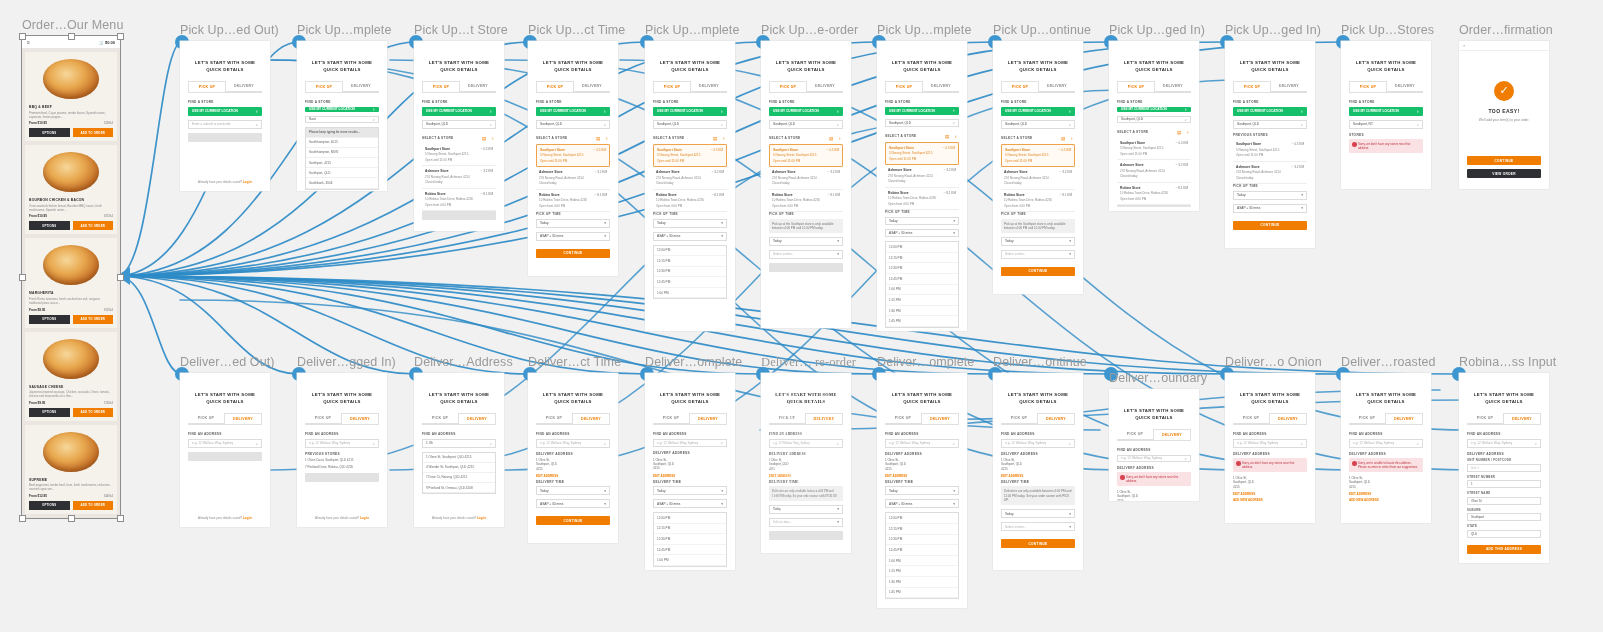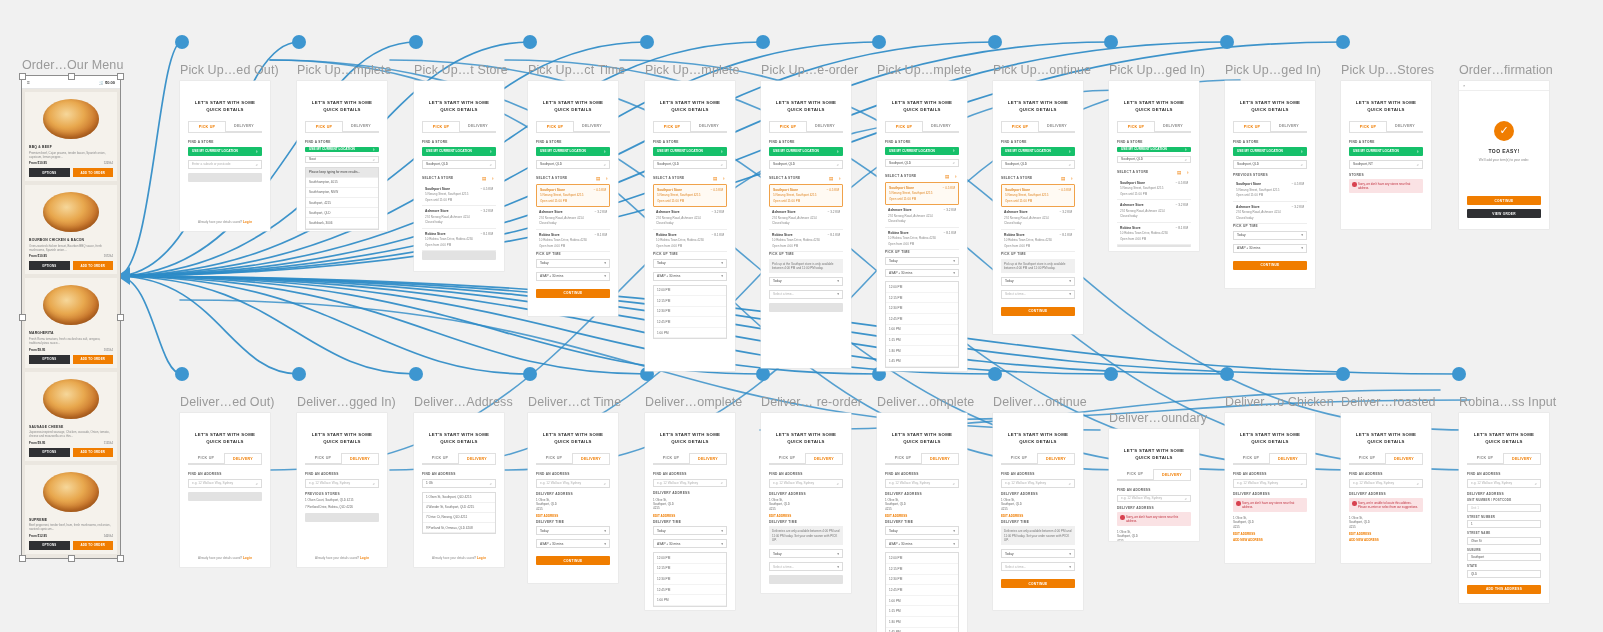--- a/index.html
+++ b/index.html
@@ -8,21 +8,21 @@
     background: #f1f1f1;
     font-family: "Liberation Sans", sans-serif;
     overflow: hidden;
   }
   #canvas { position: relative; width: 1603px; height: 632px; background: #f1f1f1; }
 
   
   #wires { position: absolute; left: 0; top: 0; width: 1603px; height: 632px; pointer-events: none; }
 
   
-  .frame { position: absolute; margin-top: 40px; }
+  .frame { position: absolute; }
   .frame-title {
     position: absolute; top: -18px; left: 0; width: 100%;
     font-size: 12.5px; color: #9a9a9a; text-align: center;
     white-space: nowrap; letter-spacing: .1px;
   }
   .board {
     position: absolute; left: 0; top: 0; width: 100%; height: 100%;
     background: #ffffff; overflow: hidden;
   }
   .board.shadowed { box-shadow: 0 0 0 0.5px #e3e3e3; }
@@ -1077,21 +1077,21 @@
           <div class="timelist">
             <div class="t">12:00 PM</div>
             <div class="t">12:15 PM</div>
             <div class="t">12:30 PM</div>
             <div class="t">12:45 PM</div>
             <div class="t">1:00 PM</div>
           </div>
         </div>
       </div>
     </div>
-    <div class="frame" style="left: 761px; top: 373px; width: 90px; height: 180px;">
+    <div class="frame" style="left: 761px; top: 373px; width: 90px; height: 180px; font-family: Liberation Serif, serif;">
       <div class="frame-title">Deliver… re-order</div>
       <div class="board shadowed">
         <div class="scr">
           <div class="hdr">
             <div>LET'S START WITH SOME</div>
             <div>QUICK DETAILS</div>
           </div>
           <div class="tabs">
             <div class="tab off">PICK UP</div>
             <div class="tab on">DELIVERY</div>
@@ -1231,21 +1231,21 @@
             <div>1 Olive St,</div>
             <div>Southport, QLD</div>
             <div>4215</div>
           </div>
           <div class="link">EDIT ADDRESS</div>
           <div class="link">ADD NEW ADDRESS</div>
         </div>
       </div>
     </div>
     <div class="frame" style="left: 1225px; top: 373px; width: 90px; height: 150px;">
-      <div class="frame-title">Deliver…o Chicken</div>
+      <div class="frame-title">Deliver…o Onion</div>
       <div class="board shadowed">
         <div class="scr">
           <div class="hdr">
             <div>LET'S START WITH SOME</div>
             <div>QUICK DETAILS</div>
           </div>
           <div class="tabs">
             <div class="tab off">PICK UP</div>
             <div class="tab on">DELIVERY</div>
           </div>

